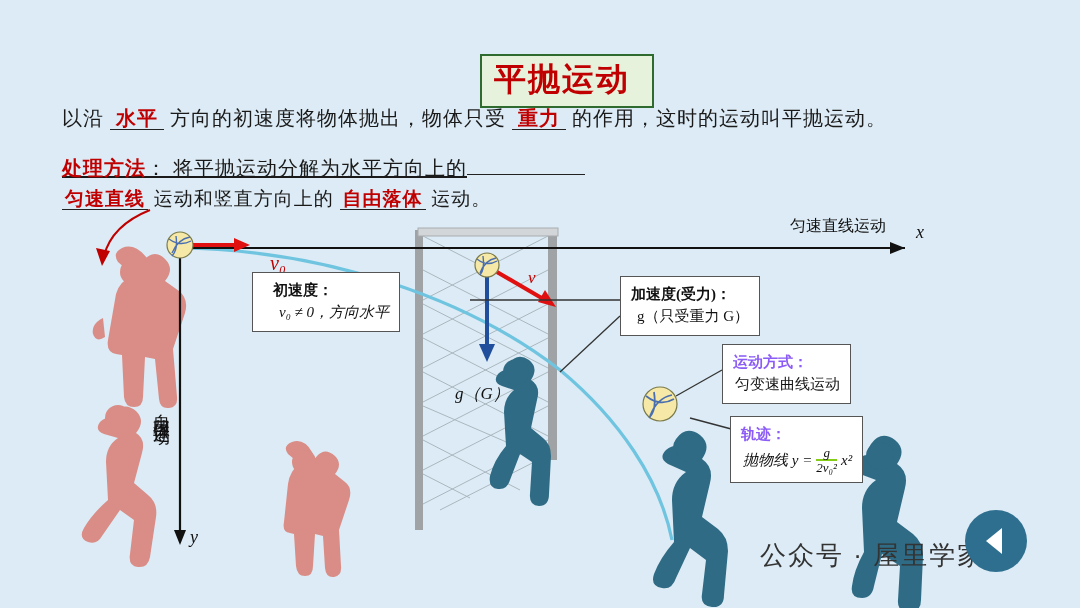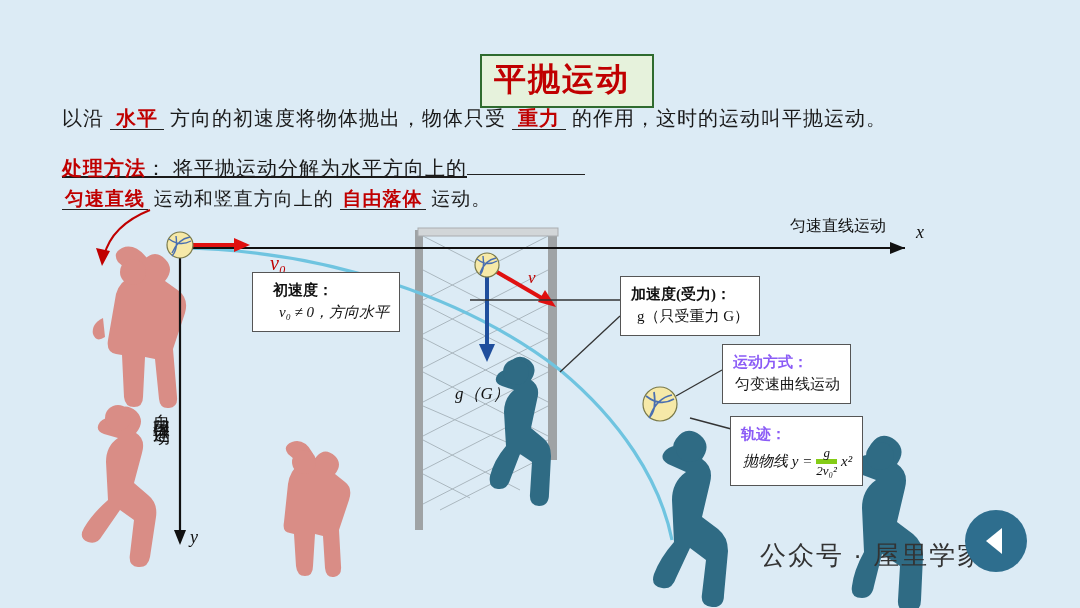--- a/index.html
+++ b/index.html
@@ -231,21 +231,21 @@
   <div class="hdr g">运动方式：</div>
   <div style="padding-left:2px;">匀变速曲线运动</div>
 </div>
 
 <div class="abs callout" style="left:730px;top:416px;">
   <div class="hdr g">轨迹：</div>
   <div style="display:flex;align-items:center;gap:4px;padding-left:2px;font-style:italic;">
     <span>抛物线 y =</span>
     <span style="display:inline-block;text-align:center;line-height:1.05;font-size:13px;">
       <span style="display:block;">g</span>
-      <span style="display:block;border-top:5px solid #84cc16;">2v₀²</span>
+      <span style="display:block;border-top:2px solid #84cc16;">2v₀²</span>
     </span>
     <span>x²</span>
   </div>
 </div>
 
 <div class="abs" id="brand">
   <span>公众号</span>
   <span class="dot">·</span>
   <span>屋里学家</span>
 </div>

